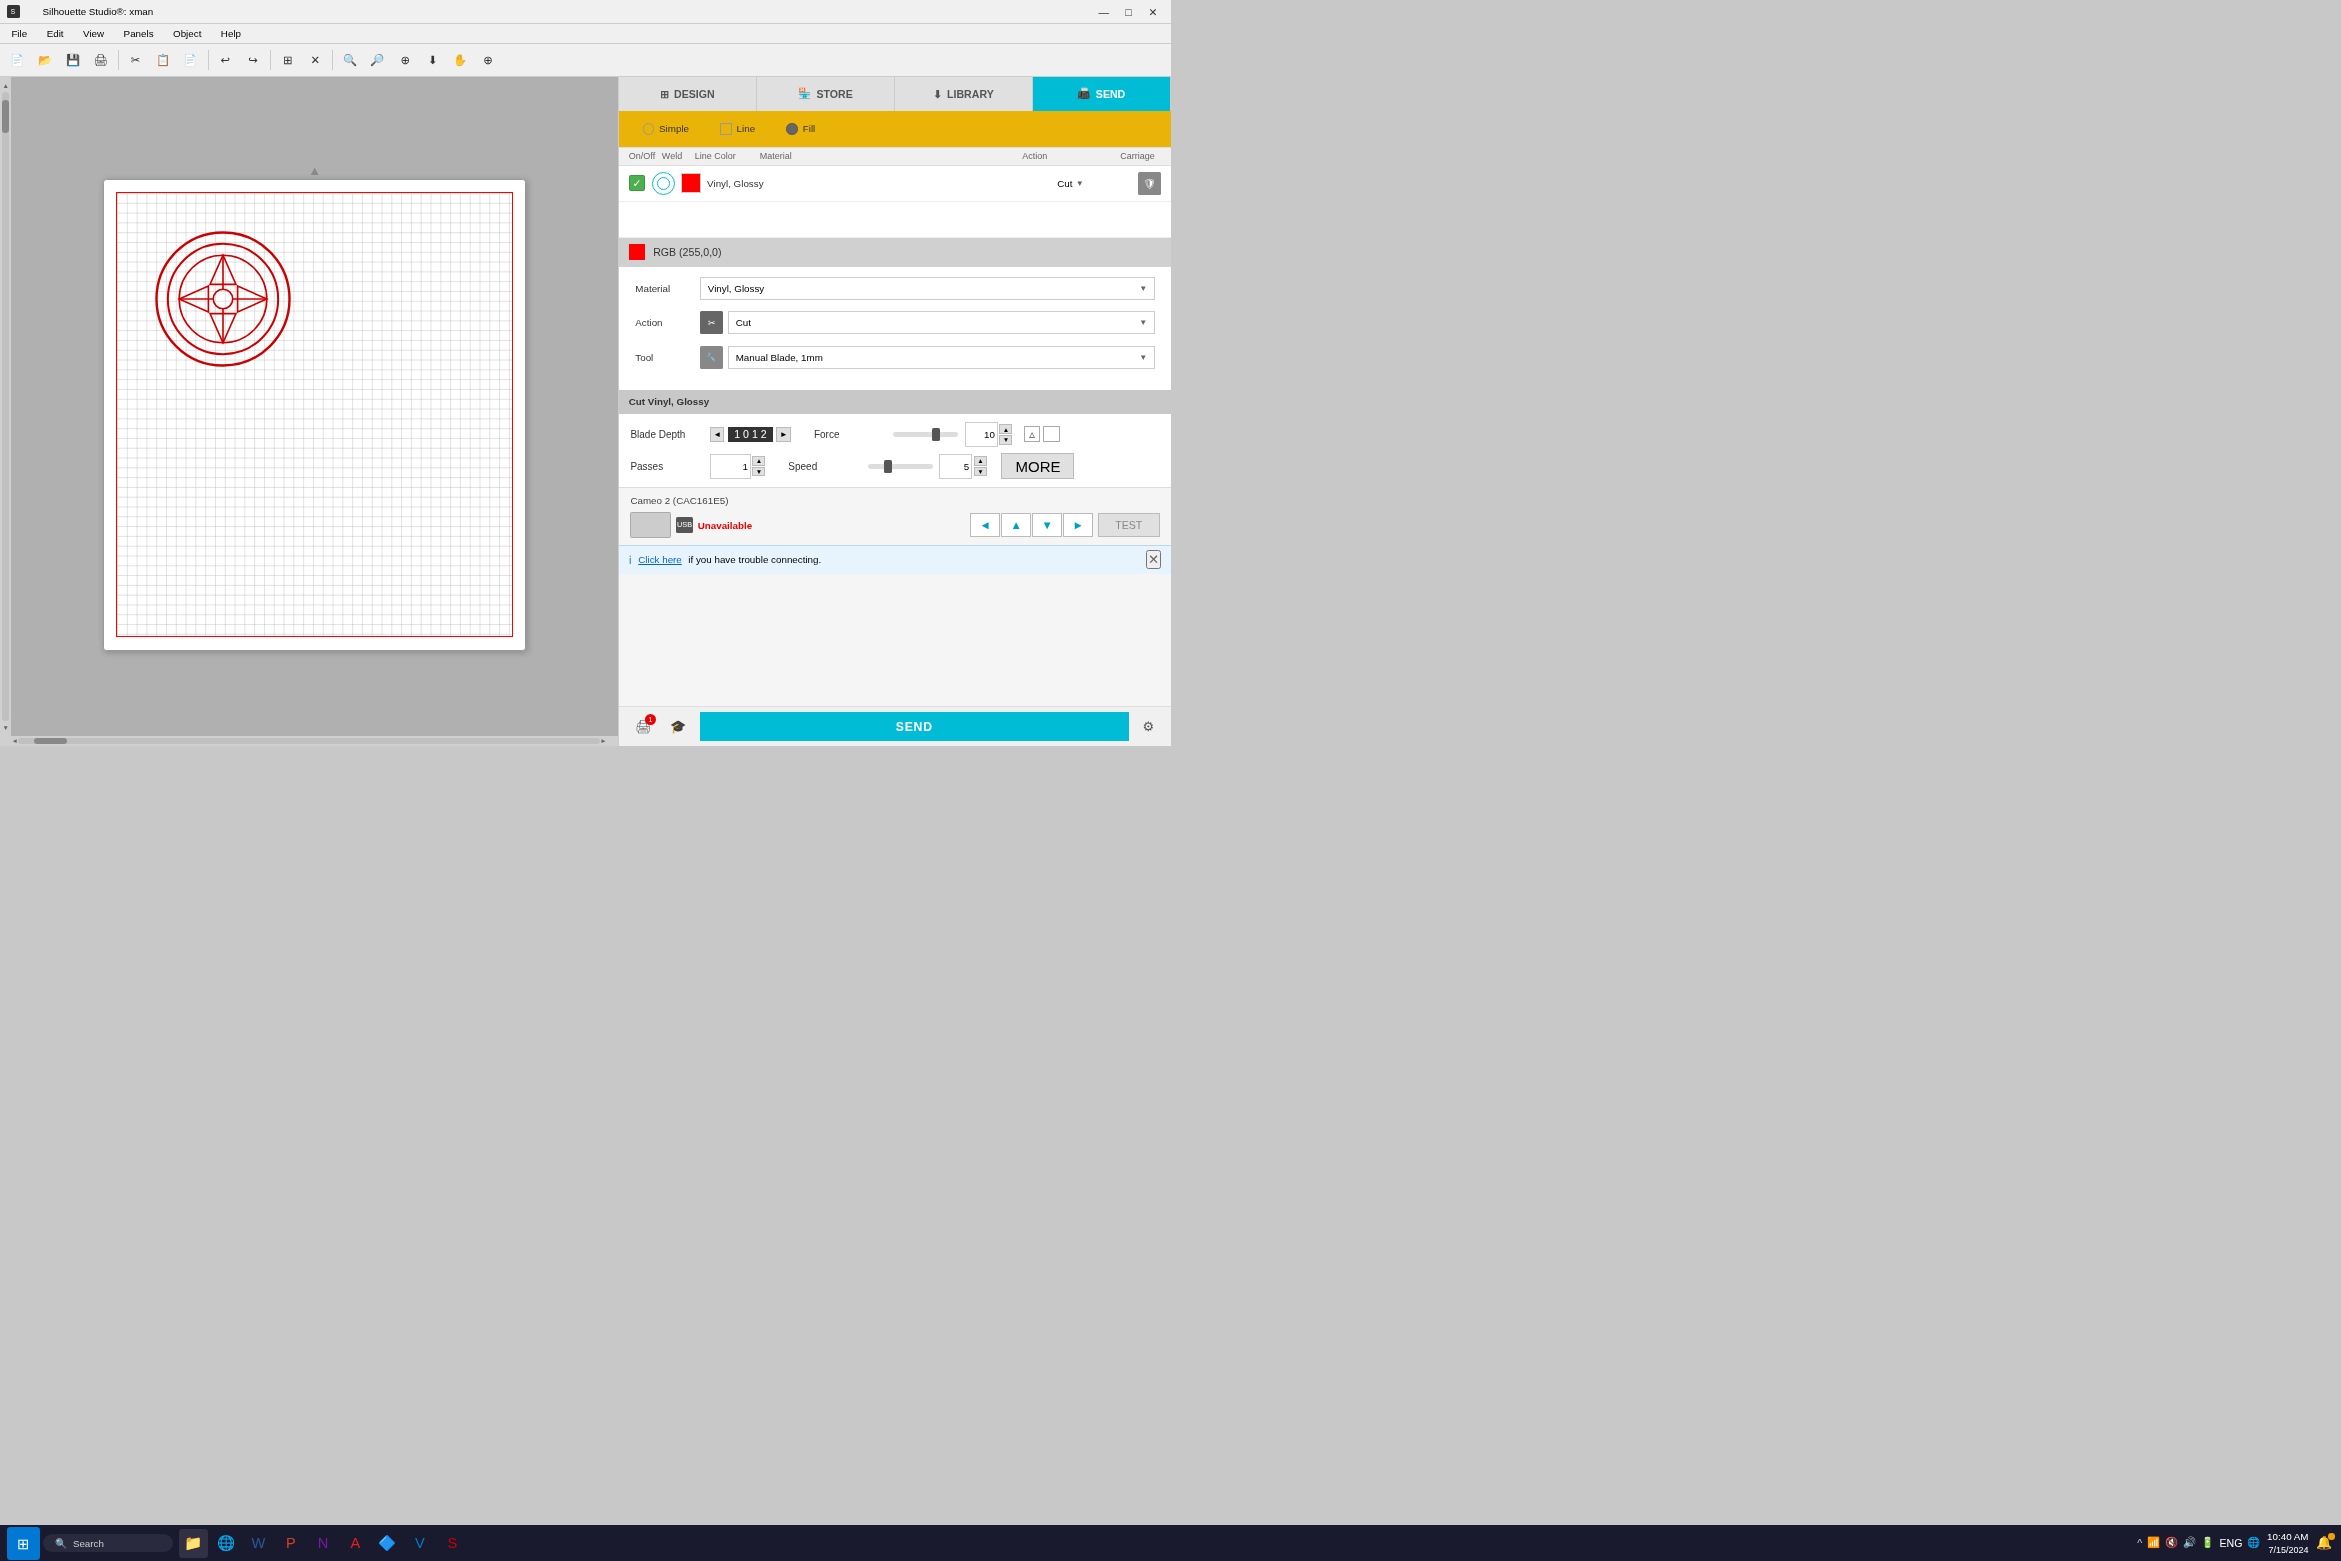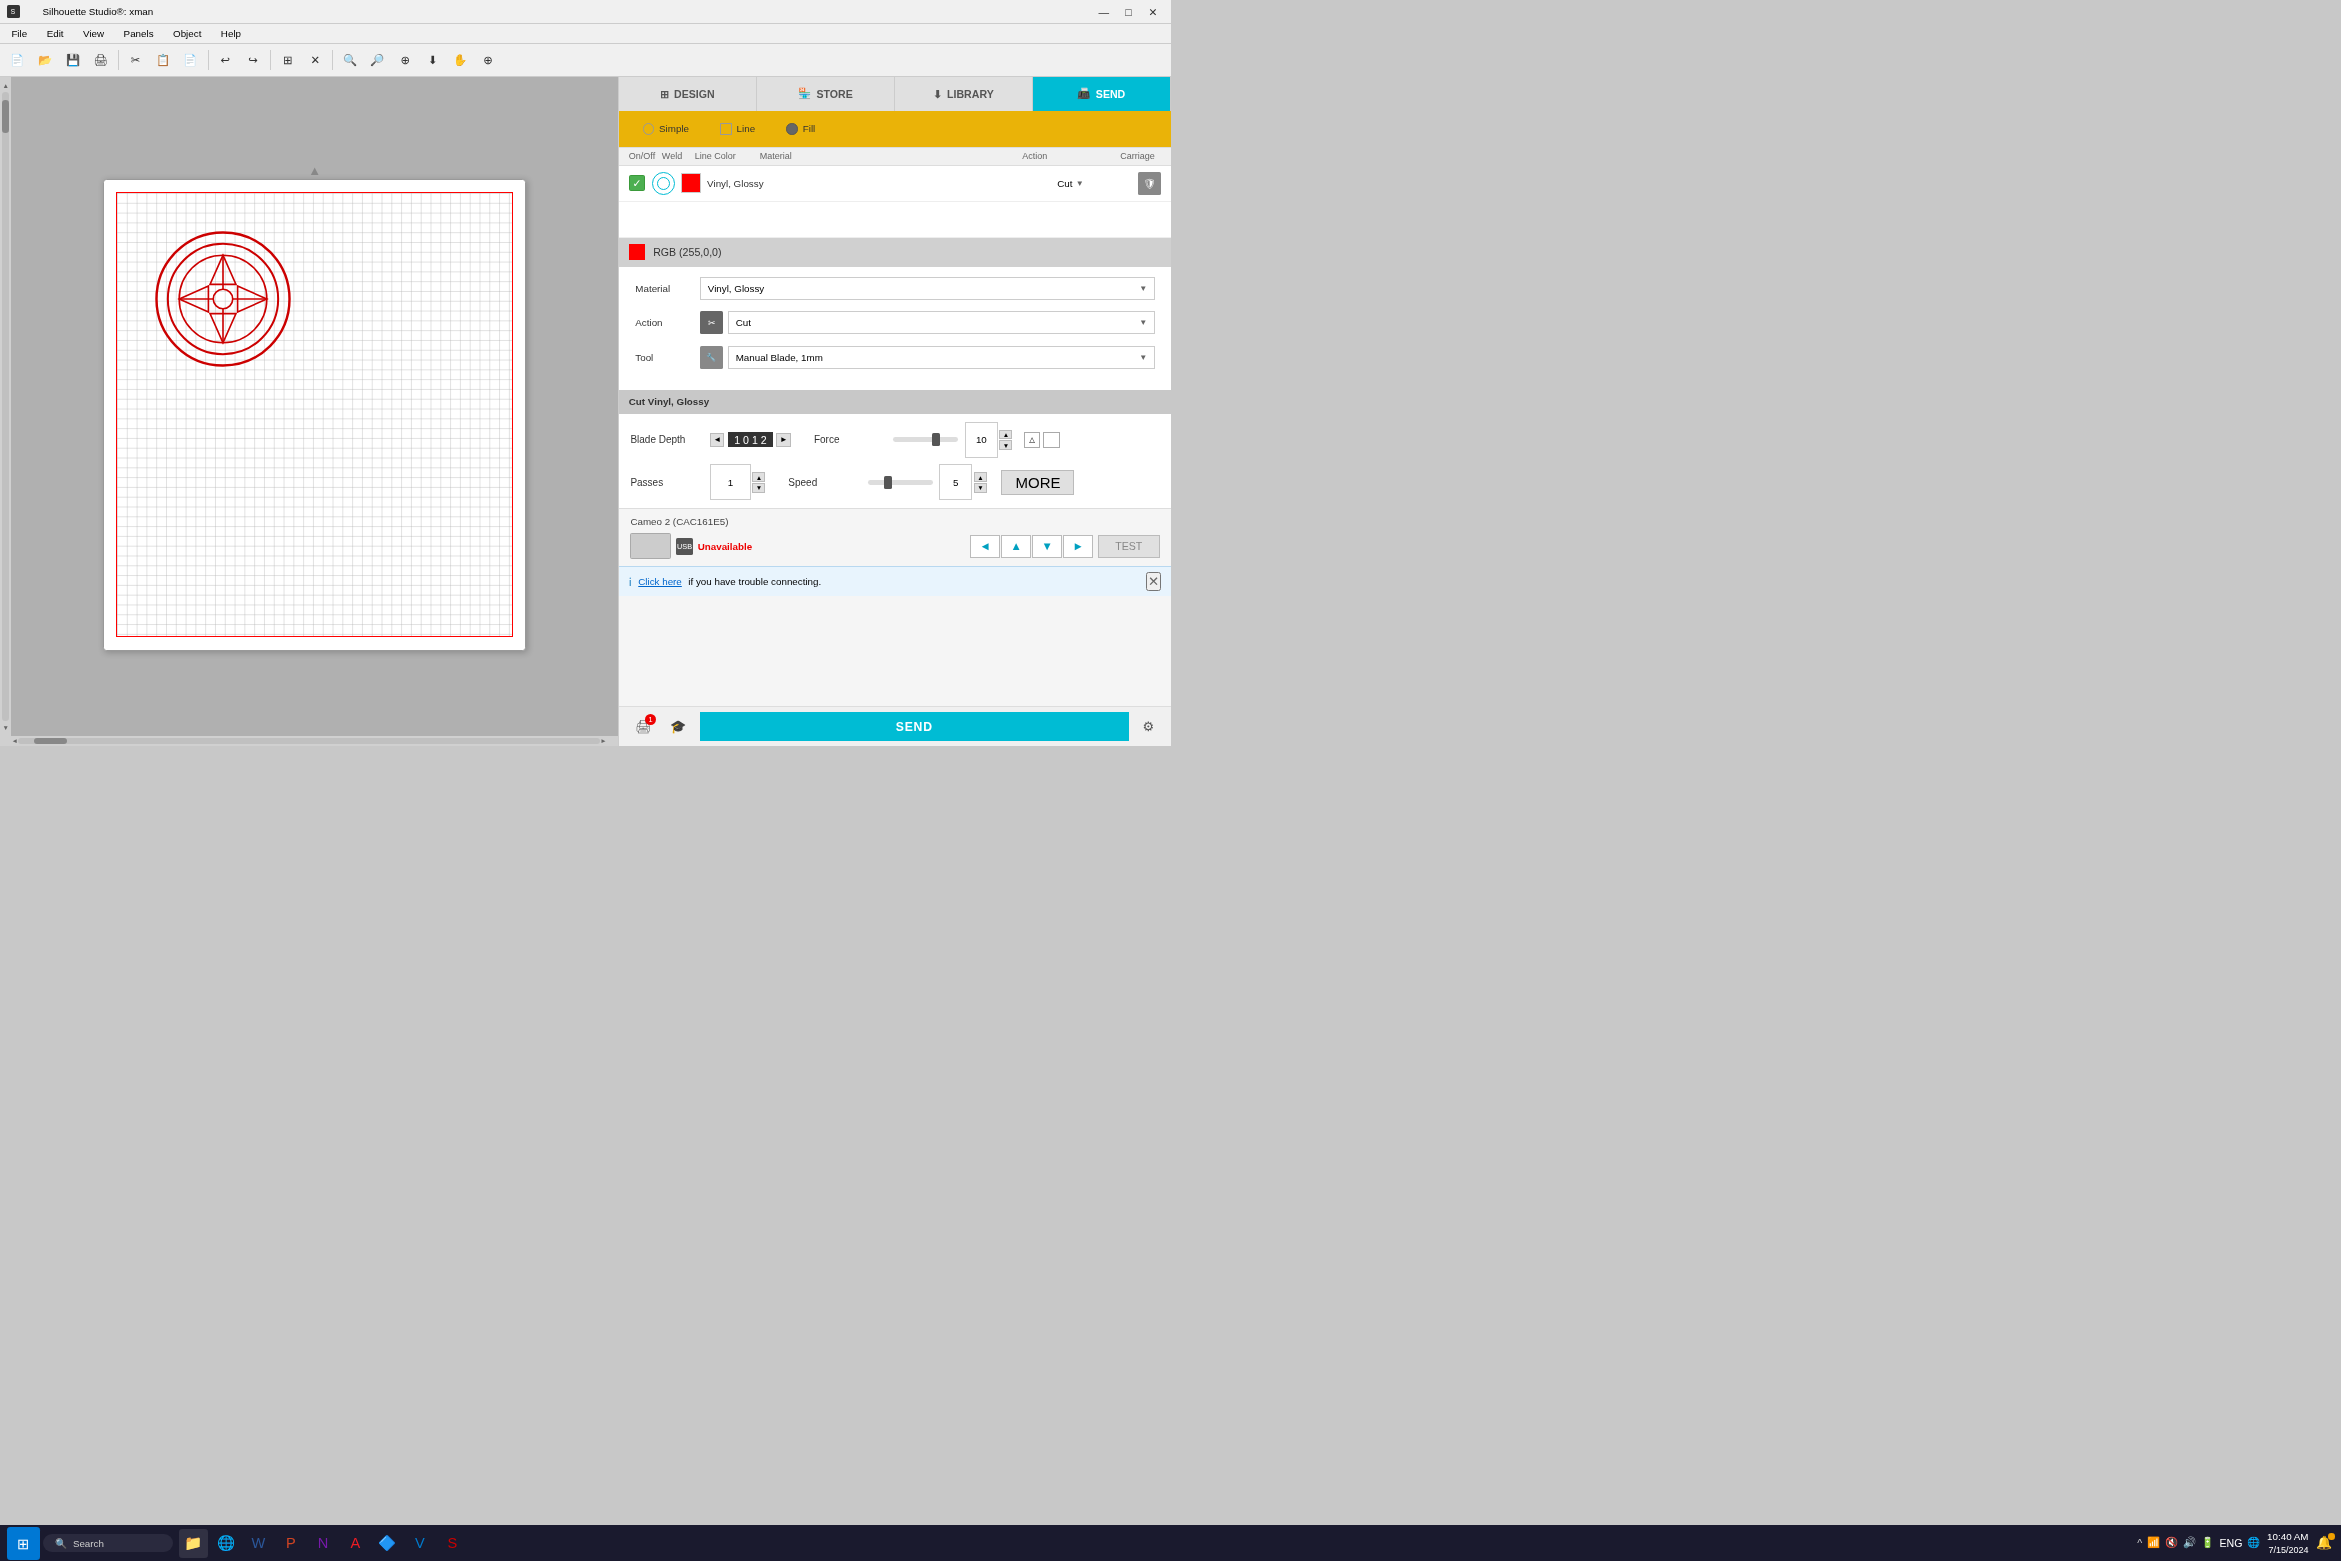--- a/index.html
+++ b/index.html
@@ -455,23 +455,23 @@
     }
     .num-up, .num-down {
       width: 13px; height: 9.8px;
       background: #e0e0e0;
       border: 0.8px solid #bbb;
       cursor: pointer;
       display: flex; align-items: center; justify-content: center;
       font-size: 6.5px;
     }
     .num-field {
-      width: 41px; height: 36px;
+      width: 41px; height: 25px;
       border: 0.8px solid #ccc;
-      text-align: center;
+      text-align: right;
       font-size: 9.8px;
       padding: 2px;
     }
     .force-slider-container {
       display: flex;
       align-items: center;
       gap: 4.9px;
     }
     .force-slider-track {
       width: 65px; height: 4.9px;

